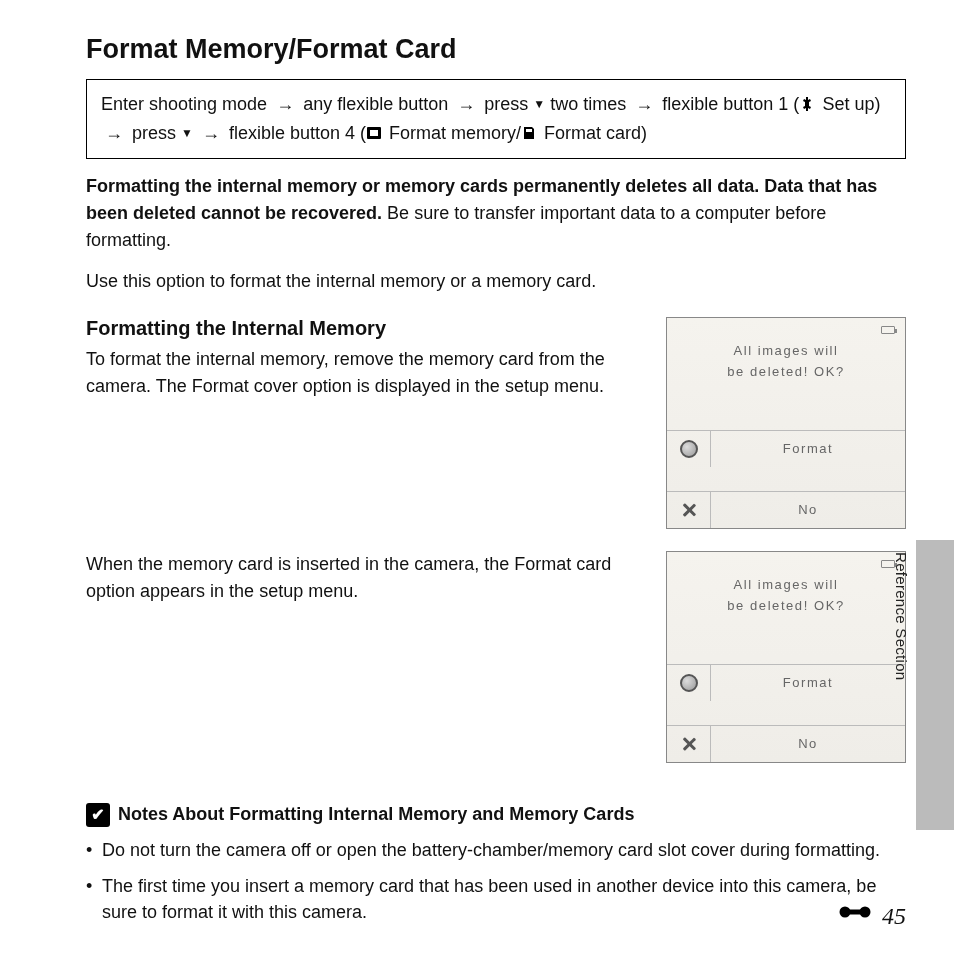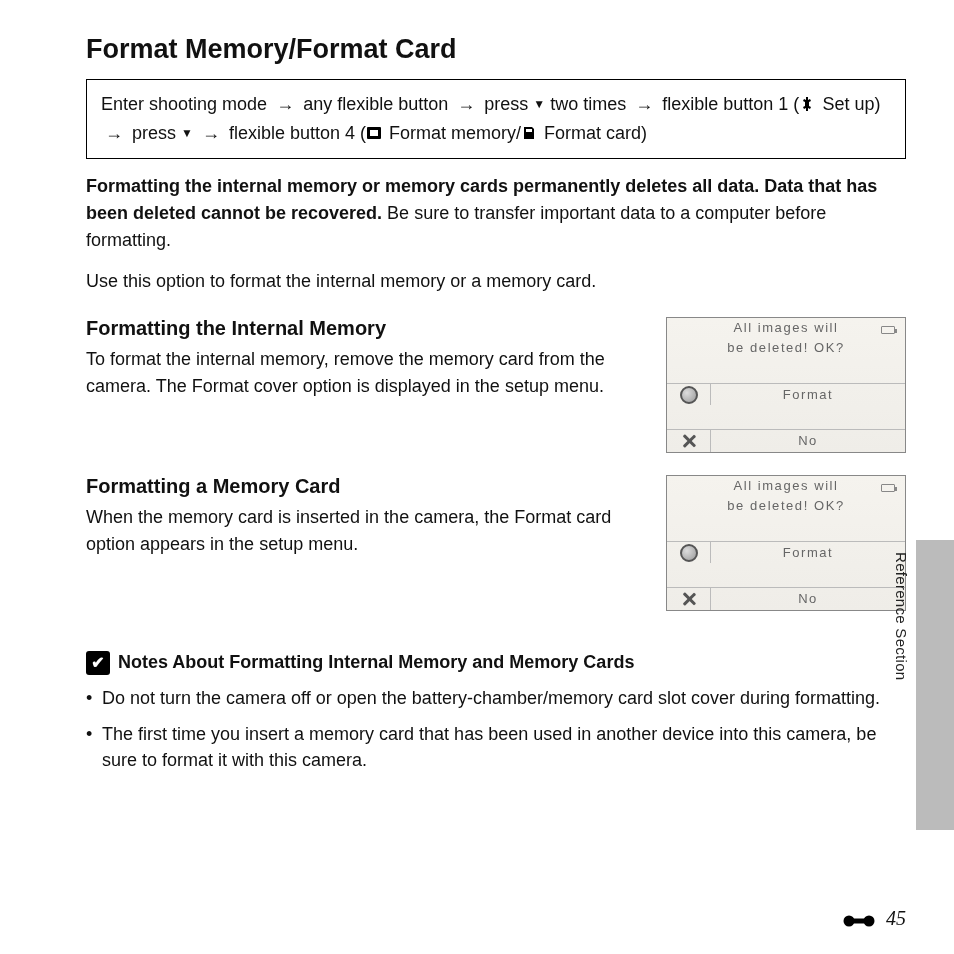--- a/index.html
+++ b/index.html
@@ -10,21 +10,21 @@
   .nav-box .arrow { margin: 0 4px; font-weight: 700; }
   .triangle-down { display:inline-block; font-size:12px; position:relative; top:-2px;}
   .icon-inline { display: inline-flex; vertical-align: -2px; margin-right: 2px; }
   .icon-inline svg { width: 16px; height: 16px; }
   p.body { font-size: 18px; line-height: 1.5; margin-top: 14px; }
   p.body .bold { font-weight: 700; }
   .section { margin-top: 22px; display: flex; gap: 2px; }
   .section .text { flex: 1; }
   h2 { font-size: 20px; font-weight: 700; margin-bottom: 6px; }
   .section p { font-size: 18px; line-height: 1.5; }
-  .screen { flex: 0 0 240px; height: 136px; border: 1px solid #888; background: linear-gradient(#f5f3ee,#efede8); display: flex; flex-direction: column; font-size: 13px; letter-spacing: 0.12em; font-family: Arial, sans-serif; position: relative; }
+  .screen { flex: 0 0 240px; height: 212px; border: 1px solid #888; background: linear-gradient(#f5f3ee,#efede8); display: flex; flex-direction: column; font-size: 13px; letter-spacing: 0.12em; font-family: Arial, sans-serif; position: relative; }
   .screen .battery { position: absolute; top: 8px; right: 10px; width: 14px; height: 8px; border: 1px solid #888; border-radius: 1px; }
   .screen .battery::after { content:""; position:absolute; right:-3px; top:2px; width:2px; height:4px; background:#888; }
   .screen .msg { flex: 1; display: flex; flex-direction: column; justify-content: center; align-items: center; color: #666; line-height: 1.6; }
   .screen .row { display: flex; align-items: center; border-top: 1px solid #bbb; height: 37px; margin-top: 24px; }
   .screen .row .btn { width: 44px; display:flex; align-items:center; justify-content:center; border-right: 1px solid #bbb; height:100%; }
   .screen .row .label { flex:1; text-align:center; color:#666; }
   .circle-icon { width:18px; height:18px; border-radius:50%; border:2.5px solid #555; background: radial-gradient(circle at 35% 35%, #ddd, #999); }
   .x-icon { width:18px; height:18px; position:relative; }
   .x-icon::before, .x-icon::after { content:""; position:absolute; left:8px; top:1px; width:2.5px; height:16px; background:#555; border-radius:1px; }
   .x-icon::before { transform: rotate(45deg); }
@@ -33,21 +33,21 @@
   .notes { margin-top: 40px; }
   .notes h3 { font-size: 18px; font-weight: 700; display:flex; align-items:center; gap:8px; }
   .notes h3 .check { width:24px; height:24px; background:#000; color:#fff; display:flex; align-items:center; justify-content:center; font-size:16px; border-radius:3px; }
   .notes ul { list-style: none; margin-top: 10px; }
   .notes li { font-size: 18px; line-height: 1.45; padding-left: 16px; position: relative; margin-bottom: 10px; }
   .notes li::before { content:"•"; position:absolute; left:0; top:0; }
 
   .side-tab { position: absolute; right: 0; top: 540px; width: 38px; height: 290px; background: #bbb; }
   .side-label { position: absolute; right: 44px; top: 552px; writing-mode: vertical-rl; font-size: 15px; color: #222; letter-spacing: 0.02em; }
 
-  .page-num { position: absolute; right: 48px; bottom: 24px; font-size: 20px; font-style: italic; font-weight: 400; display:flex; align-items:flex-end; gap:10px; font-family: Georgia, "Times New Roman", serif; }
+  .page-num { position: absolute; right: 48px; bottom: 24px; font-size: 24px; font-style: italic; font-weight: 400; display:flex; align-items:flex-start; gap:10px; font-family: Georgia, "Times New Roman", serif; }
   .page-num .link { display:inline-flex; }
   .page-num .link svg { width: 34px; height: 18px; }
 </style>
 </head>
 <body>
 
 <div class="page">
   <h1>Format Memory/Format Card</h1>
 
   <div class="nav-box">
@@ -109,21 +109,20 @@
         <div class="btn">
             <div class="x-icon"></div>
           </div>
         <div class="label">No</div>
       </div>
     </div>
   </div>
 
   <div class="section">
     <div class="text">
-      <h2>Formatting a Memory Card</h2>
       <p>
         <span>When the memory card is inserted in the camera, the </span><span class="bold">Format card</span><span> option appears in the setup menu.</span>
       </p>
     </div>
     <div class="screen">
       <div class="battery"></div>
       <div class="msg">
         <div>All images will</div>
         <div>be deleted! OK?</div>
       </div>

